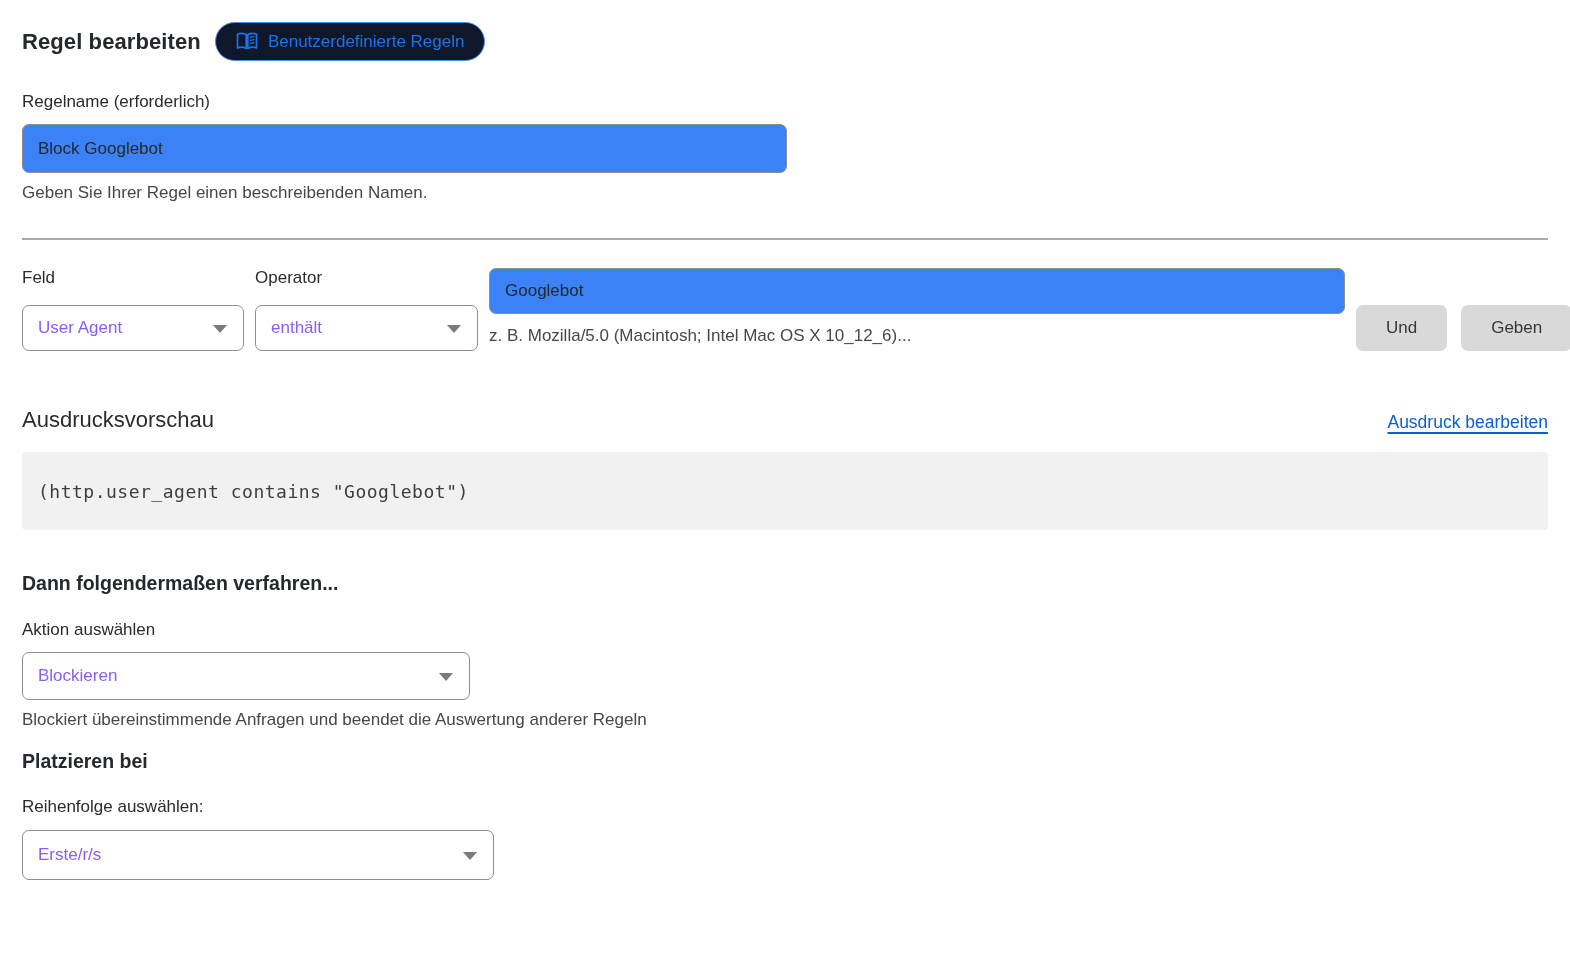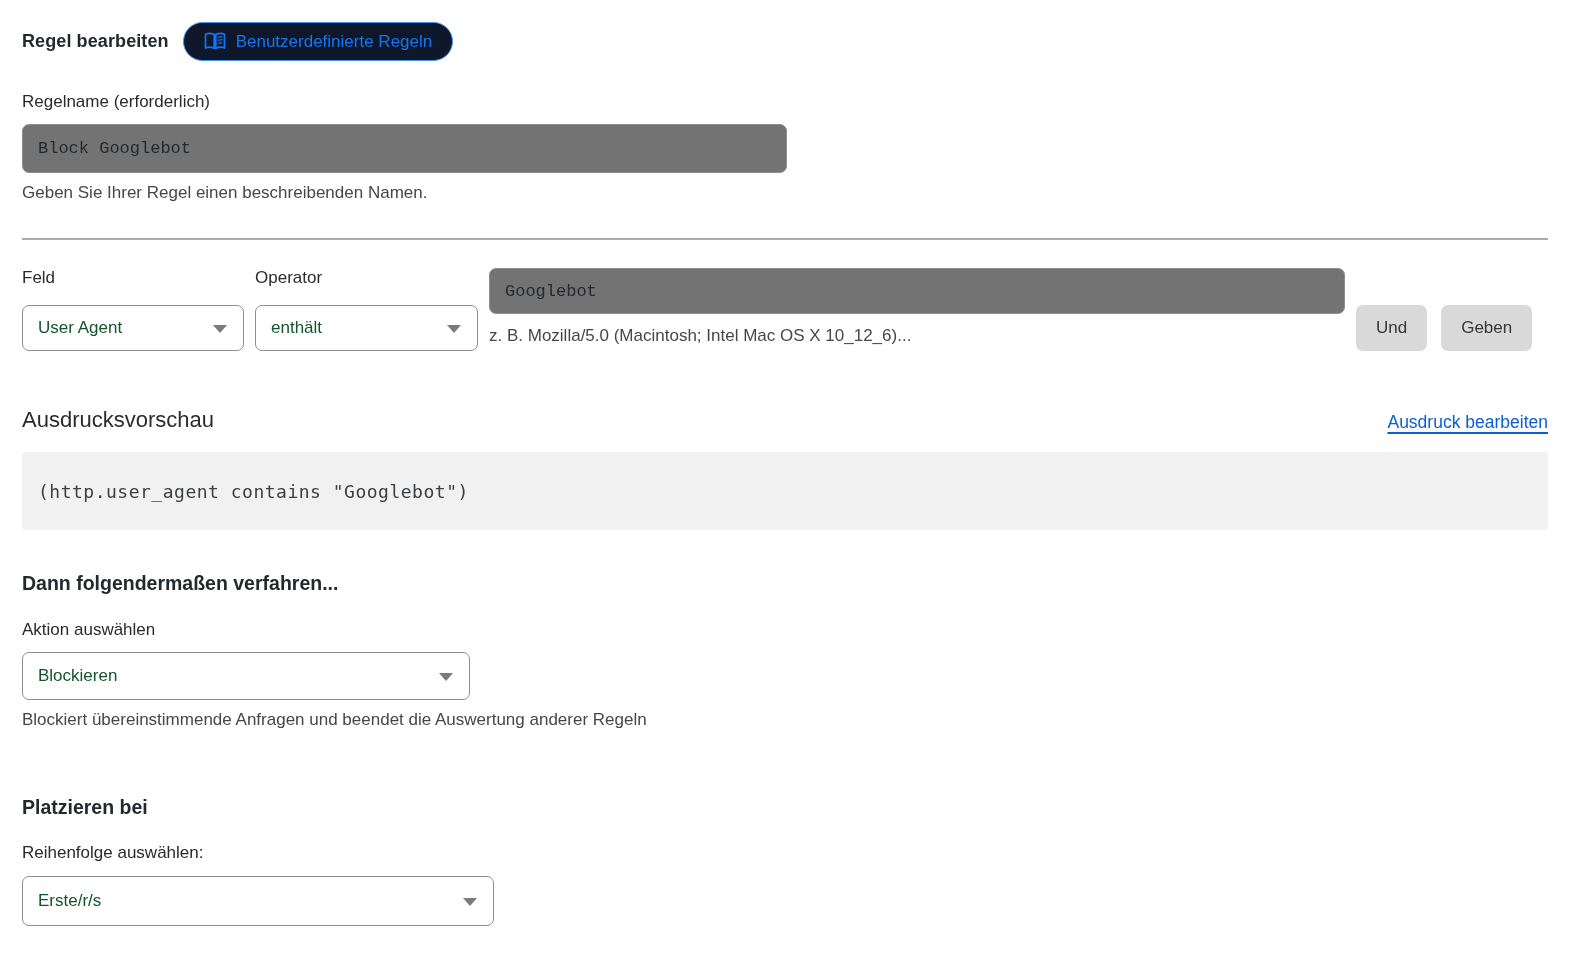--- a/index.html
+++ b/index.html
@@ -17,21 +17,21 @@
     overflow: hidden;
   }
 
   
   .header-row {
     display: flex;
     align-items: center;
     gap: 14px;
   }
   .page-title {
-    font-size: 18px;
+    font-size: 22px;
     font-weight: 700;
     color: #24292e;
     letter-spacing: 0.1px;
   }
   .docs-pill {
     display: inline-flex;
     align-items: center;
     gap: 10px;
     height: 39px;
     padding: 0 20px;
@@ -57,35 +57,35 @@
     color: #474747;
     line-height: 20px;
   }
   .text-input {
     display: block;
     border: 1px solid #8e8e8e;
     border-radius: 7px;
     height: 49px;
     padding: 0 15px;
     font-size: 17px;
-    font-family: Liberation Mono, monospace;
-    color: #24292e;
-    background: #737373;
+    font-family: Liberation Sans, sans-serif;
+    color: #24292e;
+    background: #3b82f6;
     outline: none;
   }
   .select-box {
     position: relative;
     display: flex;
     align-items: center;
     border: 1px solid #8e8e8e;
     border-radius: 7px;
     height: 46px;
     padding: 0 38px 0 15px;
     font-size: 17px;
-    color: #14532d;
+    color: #8b5cf6;
     background: #ffffff;
     cursor: pointer;
   }
   .select-caret {
     position: absolute;
     right: 16px;
     top: 50%;
     margin-top: -3px;
     width: 0; height: 0;
     border-left: 7px solid transparent;
@@ -119,21 +119,21 @@
   .col-value .helper-text { margin-top: 12px; }
   .logic-btn {
     margin-top: 37px;
     height: 46px;
     border: none;
     border-radius: 7px;
     background: #d9d9d9;
     color: #363636;
     font-size: 17px;
     font-family: inherit;
-    padding: 0 20px;
+    padding: 0 30px;
     cursor: pointer;
   }
   .logic-btn.or { margin-left: 3px; }
 
   
   .expression-row {
     display: flex;
     justify-content: space-between;
     align-items: flex-end;
     margin-top: 56px;
@@ -168,21 +168,21 @@
     font-size: 19.5px;
     font-weight: 700;
     color: #24292e;
   }
   .action-section { margin-top: 42px; }
   .action-section .field-label { margin-top: 25px; }
   .action-section .select-box { width: 448px; height: 48px; margin-top: 12px; }
   .action-section .helper-text { margin-top: 10px; }
 
   
-  .placement-section { margin-top: 66px; }
+  .placement-section { margin-top: 20px; }
   .placement-section .field-label { margin-top: 24px; }
   .placement-section .select-box { width: 472px; height: 50px; margin-top: 13px; }
 </style>
 </head>
 <body>
 
 <div class="page">
 
   <div class="header-row">
     <h1 class="page-title">Regel bearbeiten</h1>

